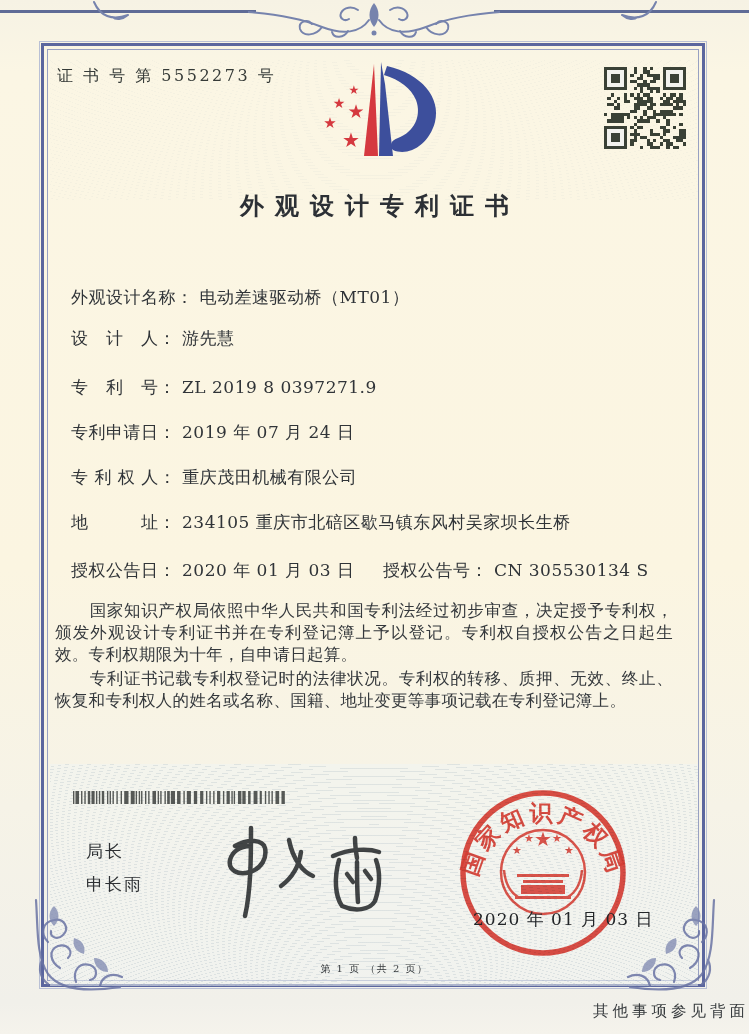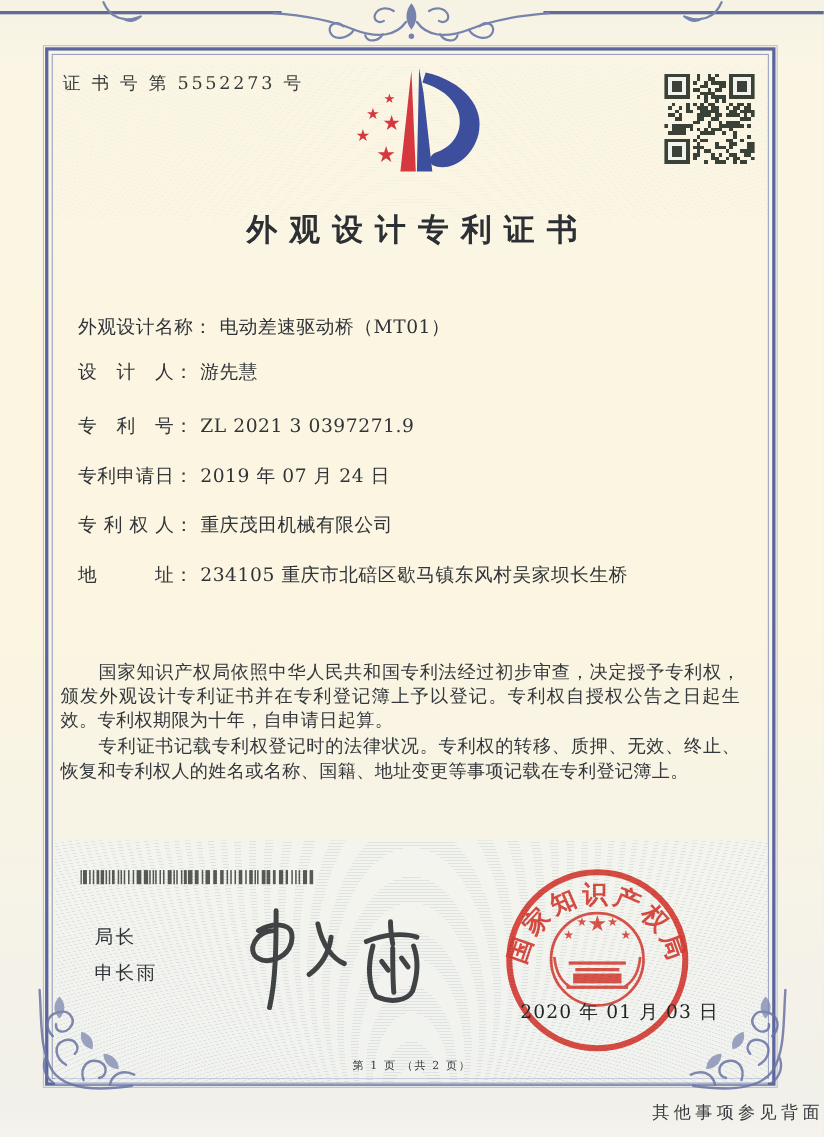--- a/index.html
+++ b/index.html
@@ -24,21 +24,21 @@
   .corner-flourish.br{left:616px;top:898px;transform:scaleX(-1);}
   .guilloche{position:absolute;left:50px;top:764px;width:648px;height:222px;z-index:0;
     background-color:rgba(240,244,243,.55);
     background-image:repeating-radial-gradient(ellipse 1400px 500px at 50% 130%,rgba(120,145,165,.17) 0 1.2px,rgba(255,255,255,0) 1.2px 7.5px);}
   .guilloche2{position:absolute;left:50px;top:60px;width:648px;height:140px;z-index:0;opacity:.5;
     background-image:repeating-radial-gradient(ellipse 1400px 500px at 50% -40%,rgba(140,160,175,.12) 0 1px,rgba(255,255,255,0) 1px 8px);}
   
   .cert-no{position:absolute;left:57px;top:66px;font-size:16px;letter-spacing:2.5px;color:#363b38;z-index:3;}
   .logo{position:absolute;left:292px;top:50px;width:175px;height:122px;z-index:3;}
   .qr{position:absolute;left:604px;top:67px;width:82px;height:82px;z-index:3;}
-  .title{position:absolute;left:0;width:749px;top:190px;text-align:center;font-size:28px;font-weight:bold;
+  .title{position:absolute;left:0;width:749px;top:190px;text-align:center;font-size:24px;font-weight:bold;
     letter-spacing:11px;padding-left:11px;box-sizing:border-box;color:#2c3035;z-index:3;}
   
   .field{position:absolute;left:71px;font-size:17px;z-index:3;white-space:nowrap;color:#303438;}
   .flabel{letter-spacing:.5px;}
   .fvalue{margin-left:6px;letter-spacing:.5px;text-align:center;}
   .grant-no{position:absolute;left:312px;top:0;white-space:nowrap;}
   
   .para{position:absolute;left:55px;width:618px;font-size:16.5px;line-height:22px;text-align:justify;
     text-indent:2.1em;color:#34383c;z-index:3;letter-spacing:.3px;}
   
@@ -340,30 +340,36 @@
 
   <div class="title">外观设计专利证书</div>
 
   <div class="field" style="top:286px">
     <span class="flabel">外观设计名称：</span><span class="fvalue">电动差速驱动桥（MT01）</span>
   </div>
   <div class="field" style="top:327px">
     <span class="flabel">设　计　人：</span><span class="fvalue">游先慧</span>
   </div>
   <div class="field" style="top:376px">
-    <span class="flabel">专　利　号：</span><span class="fvalue">ZL 2021 3 0397271.9</span>
+    <span class="flabel">专　利　号：</span><span class="fvalue">ZL 2019 8 0397271.9</span>
   </div>
   <div class="field" style="top:421px">
     <span class="flabel">专利申请日：</span><span class="fvalue">2019 年 07 月 24 日</span>
   </div>
   <div class="field" style="top:466px">
     <span class="flabel">专 利 权 人：</span><span class="fvalue">重庆茂田机械有限公司</span>
   </div>
   <div class="field" style="top:511px">
     <span class="flabel">地　　　址：</span><span class="fvalue">234105 重庆市北碚区歇马镇东风村吴家坝长生桥</span>
+  </div>
+  <div class="field" style="top:559px">
+    <span class="flabel">授权公告日：</span><span class="fvalue">2020 年 01 月 03 日</span>
+    <span class="grant-no">
+      <span class="flabel">授权公告号：</span><span class="fvalue">CN 305530134 S</span>
+    </span>
   </div>
 
   <div class="para" style="top:600px">国家知识产权局依照中华人民共和国专利法经过初步审查，决定授予专利权，颁发外观设计专利证书并在专利登记簿上予以登记。专利权自授权公告之日起生效。专利权期限为十年，自申请日起算。</div>
   <div class="para" style="top:668px">专利证书记载专利权登记时的法律状况。专利权的转移、质押、无效、终止、恢复和专利权人的姓名或名称、国籍、地址变更等事项记载在专利登记簿上。</div>
 
   <svg class="barcode" id="barcode-svg" viewBox="0 0 212 13" preserveAspectRatio="none">
       <rect x="0.00" y="0" width="1.40" height="13" fill="#3b3f3c"></rect>
       <rect x="2.43" y="0" width="3.62" height="13" fill="#3b3f3c"></rect>
       <rect x="8.04" y="0" width="1.40" height="13" fill="#3b3f3c"></rect>
       <rect x="11.32" y="0" width="1.40" height="13" fill="#3b3f3c"></rect>

